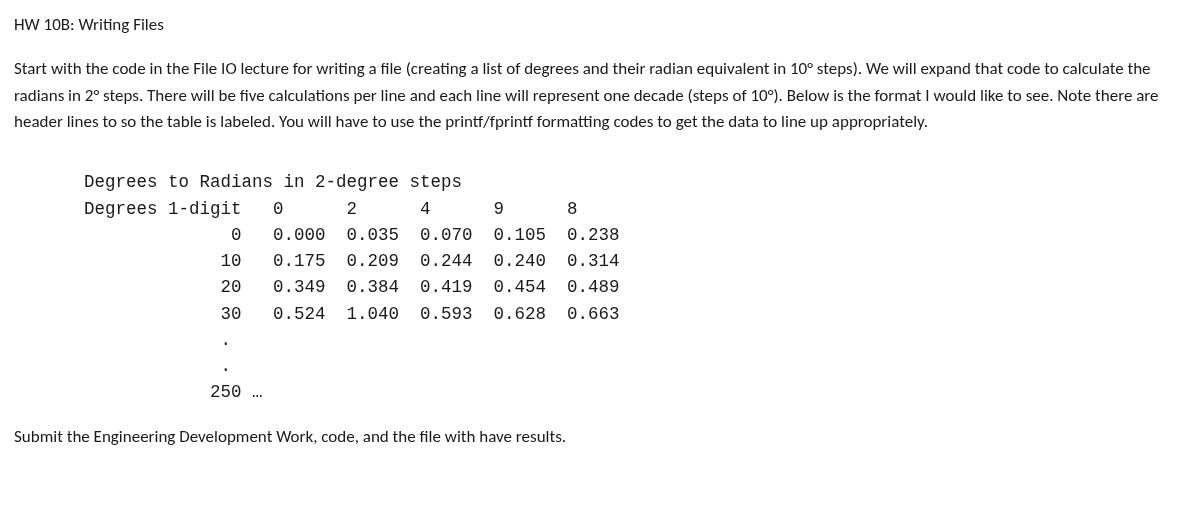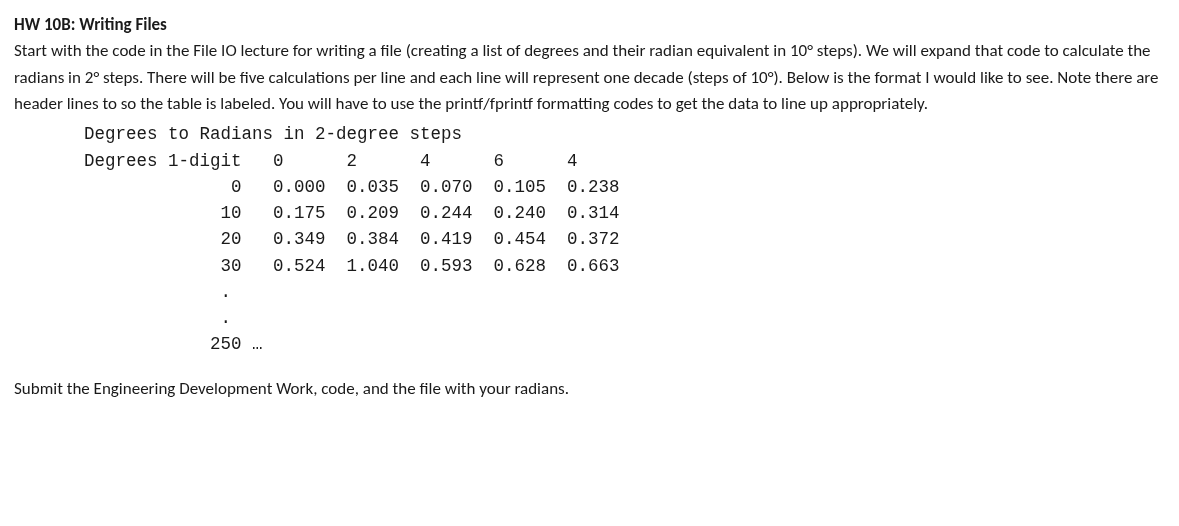--- a/index.html
+++ b/index.html
@@ -6,27 +6,27 @@
       font-family: Calibri, 'Segoe UI', Arial, sans-serif;
       font-size: 17px;
       color: #1a1a1a;
       margin: 0;
       padding: 12px 14px;
       line-height: 1.55;
       background: #fff;
       width: 1155px;
     }
     .title {
-      font-weight: bold;
+      font-weight: normal;
       font-size: 17px;
-      margin-bottom: 0;
+      margin-bottom: 18px;
     }
     .intro {
       font-size: 17px;
-      margin-bottom: 4px;
+      margin-bottom: 34px;
     }
     .codeblock {
       font-family: 'Courier New', Courier, monospace;
       font-size: 17.5px;
       white-space: pre;
       line-height: 1.5;
       margin-left: 70px;
       margin-bottom: 18px;
     }
     .footer {
@@ -34,22 +34,22 @@
     }
   </style>
 </head>
 <body>
 
 <div class="title">HW 10B: Writing Files</div>
 
 <div class="intro">Start with the code in the File IO lecture for writing a file (creating a list of degrees and their radian equivalent in 10° steps).   We will expand that code to calculate the radians in 2° steps.  There will be five calculations per line and each line will represent one decade (steps of 10°).  Below is the format I would like to see.  Note there are header lines to so the table is labeled.  You will have to use the printf/fprintf formatting codes to get the data to line up appropriately.</div>
 
 <div class="codeblock"><span>Degrees to Radians in 2-degree steps</span>
-<span>Degrees 1-digit   0      2      4      6      4</span>
+<span>Degrees 1-digit   0      2      4      9      8</span>
 <span>              0   0.000  0.035  0.070  0.105  0.238</span>
 <span>             10   0.175  0.209  0.244  0.240  0.314</span>
-<span>             20   0.349  0.384  0.419  0.454  0.372</span>
+<span>             20   0.349  0.384  0.419  0.454  0.489</span>
 <span>             30   0.524  1.040  0.593  0.628  0.663</span>
 <span>             .</span>
 <span>             .</span>
 <span>            250 …</span></div>
 
-<div class="footer">Submit the Engineering Development Work, code, and the file with your radians.</div>
+<div class="footer">Submit the Engineering Development Work, code, and the file with have results.</div>
 
 </body></html>

